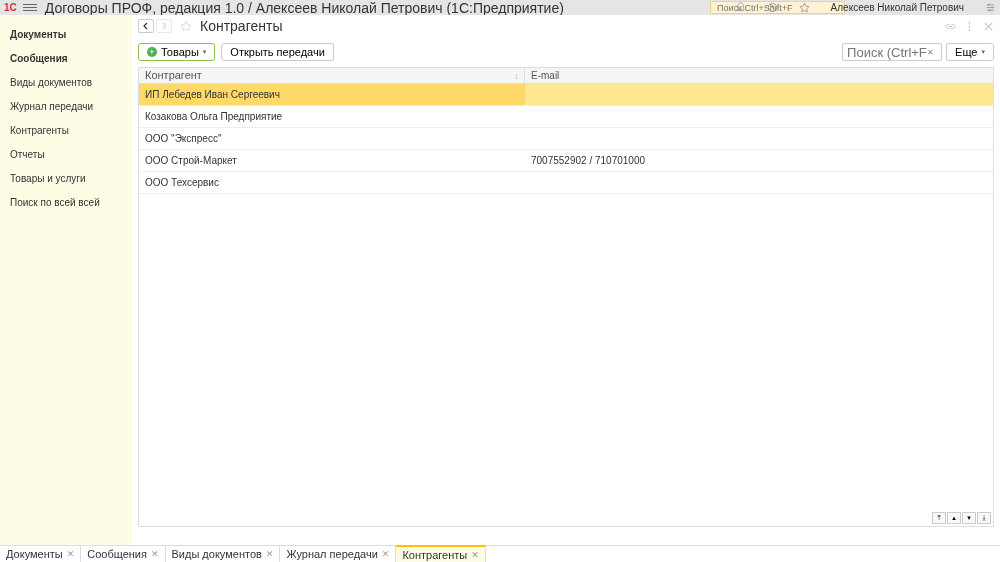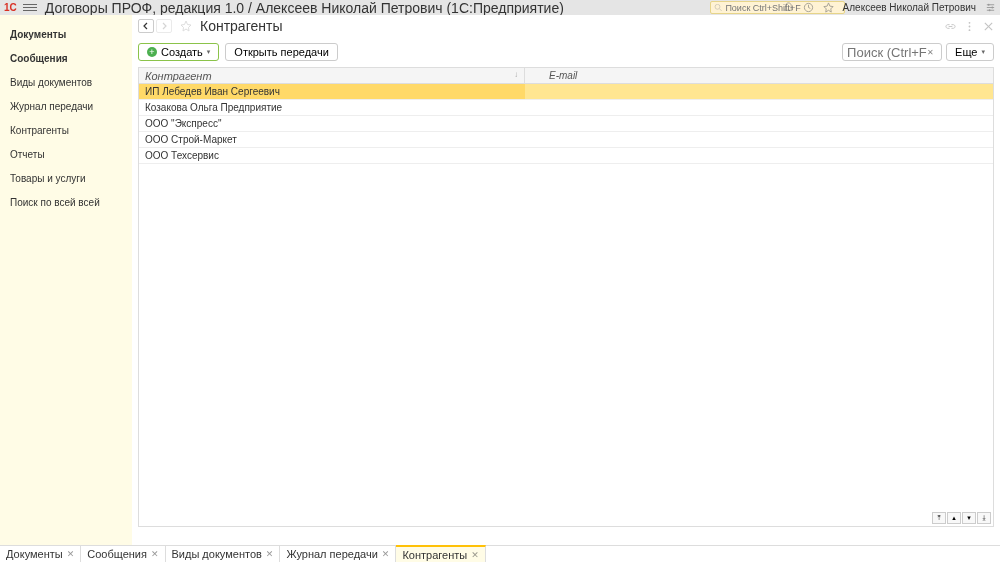--- a/index.html
+++ b/index.html
@@ -4,24 +4,24 @@
 <style>
 * { margin: 0; padding: 0; box-sizing: border-box; font-family: Arial, sans-serif; font-size: 11px; }
 html, body { width: 1000px; height: 562px; overflow: hidden; background: #fff; }
 
 
 .titlebar { height: 15px; background: #e5e5e5; display: flex; align-items: center; padding: 0 4px; position: relative; }
 .titlebar .logo { color: #d93025; font-weight: bold; font-size: 10px; margin-right: 6px; }
 .titlebar .burger { width: 14px; display: inline-flex; flex-direction: column; gap: 2px; margin-right: 8px; cursor: pointer; }
 .titlebar .burger span { height: 1px; background: #666; }
 .titlebar .title { color: #333; font-size: 14px; }
-.titlebar .search { position: absolute; left: 710px; top: 1px; width: 135px; height: 13px; background: #fff3d4; border: 1px solid #e6d489; border-radius: 2px; display: flex; align-items: center; padding: 0 3px; }
+.titlebar .search { position: absolute; left: 710px; top: 1px; width: 135px; height: 13px; background: #fff3d4; border: 1px solid #e6d489; border-radius: 2px; display: flex; align-items: center; padding: 0 3px; flex-direction: column; }
 .titlebar .search svg { width: 9px; height: 9px; opacity: 0.5; }
 .titlebar .search input { border: none; background: transparent; font-size: 9px; color: #999; width: 100%; padding-left: 3px; outline: none; }
-.titlebar .right-icons { position: absolute; right: 4px; display: flex; align-items: center; gap: 8px; }
+.titlebar .right-icons { position: absolute; right: 4px; display: flex; align-items: center; gap: 20px; }
 .titlebar .right-icons .ico { width: 12px; height: 12px; opacity: 0.6; cursor: pointer; display: flex; align-items: center; justify-content: center; }
 .titlebar .username { font-size: 10px; color: #333; }
 
 
 .sidebar { position: absolute; left: 0; top: 15px; width: 132px; height: 530px; background: #fffce6; padding-top: 8px; }
 .sidebar .item { padding: 4px 10px; font-size: 10px; color: #333; cursor: pointer; line-height: 1.6; }
 .sidebar .item.bold { font-weight: bold; }
 
 
 .main { position: absolute; left: 132px; top: 15px; right: 0; bottom: 17px; background: #fff; }
@@ -40,26 +40,26 @@
 .btn.create .plus { width: 10px; height: 10px; background: #4caf50; border-radius: 50%; color: #fff; display: flex; align-items: center; justify-content: center; font-size: 9px; line-height: 1; }
 .btn .caret { font-size: 7px; opacity: 0.6; }
 .toolbar-right { margin-left: auto; display: flex; gap: 4px; }
 .search-field { width: 100px; height: 18px; border: 1px solid #ccc; border-radius: 3px; display: flex; align-items: center; padding: 0 4px; }
 .search-field input { border: none; font-size: 13px; color: #aaa; width: 80px; outline: none; }
 .search-field .x { font-size: 8px; opacity: 0.5; cursor: pointer; }
 
 
 .table-wrap { margin: 0 6px; border: 1px solid #ddd; height: 460px; position: relative; }
 .thead { display: flex; background: #f5f5f5; border-bottom: 1px solid #ddd; height: 16px; }
-.th { padding: 2px 6px; font-size: 10px; color: #555; border-right: 1px solid #ddd; display: flex; align-items: flex-start; font-style: italic; }
+.th { padding: 2px 6px; font-size: 10px; color: #555; border-right: 1px solid #ddd; display: flex; align-items: flex-end; }
 .th.c1 { width: 386px; justify-content: space-between; }
 .th.c2 { width: 228px; }
-.th.c3 { flex: 1; border-right: none; margin-left: 18px; }
+.th.c3 { flex: 1; border-right: none; }
 .sort-arrow { font-size: 8px; opacity: 0.5; }
-.trow { display: flex; border-bottom: 1px solid #eee; height: 16px; }
+.trow { display: flex; border-bottom: 1px solid #eee; height: 22px; }
 .trow.selected { background: #ffe691; }
 .td { padding: 1px 6px; font-size: 10px; color: #333; display: flex; align-items: center; }
 .td.c1 { width: 386px; }
 .td.c2 { width: 228px; }
 .td.c3 { flex: 1; }
 .trow.selected .td.c1 { background: #ffd968; }
 
 
 .pager { position: absolute; bottom: 2px; right: 2px; display: flex; gap: 1px; }
 .pager .pbtn { width: 14px; height: 12px; border: 1px solid #ccc; background: #f8f8f8; font-size: 7px; display: flex; align-items: center; justify-content: center; cursor: pointer; }
@@ -167,21 +167,21 @@
             <line x1="2" y1="2" x2="10" y2="10" stroke="#888" stroke-width="1.2"></line>
             <line x1="10" y1="2" x2="2" y2="10" stroke="#888" stroke-width="1.2"></line>
           </svg>
         </span>
     </div>
   </div>
 
   <div class="toolbar">
     <div class="btn create">
       <span class="plus">+</span>
-      <span>Создать</span>
+      <span>Товары</span>
       <span class="caret">▾</span>
     </div>
     <div class="btn">
       <span>Открыть передачи</span>
     </div>
     <div class="toolbar-right">
       <div class="search-field">
         <input placeholder="Поиск (Ctrl+F)" style="">
         <span class="x">✕</span>
       </div>
@@ -211,20 +211,21 @@
           <div class="td c2"></div>
           <div class="td c3"></div>
         </div>
         <div class="trow">
           <div class="td c1">ООО "Экспресс"</div>
           <div class="td c2"></div>
           <div class="td c3"></div>
         </div>
         <div class="trow">
           <div class="td c1">ООО Строй-Маркет</div>
+          <div class="td c2">7007552902 / 710701000</div>
           <div class="td c3"></div>
         </div>
         <div class="trow">
           <div class="td c1">ООО Техсервис</div>
           <div class="td c2"></div>
           <div class="td c3"></div>
         </div>
       </div>
     <div class="pager">
       <div class="pbtn">⤒</div>

